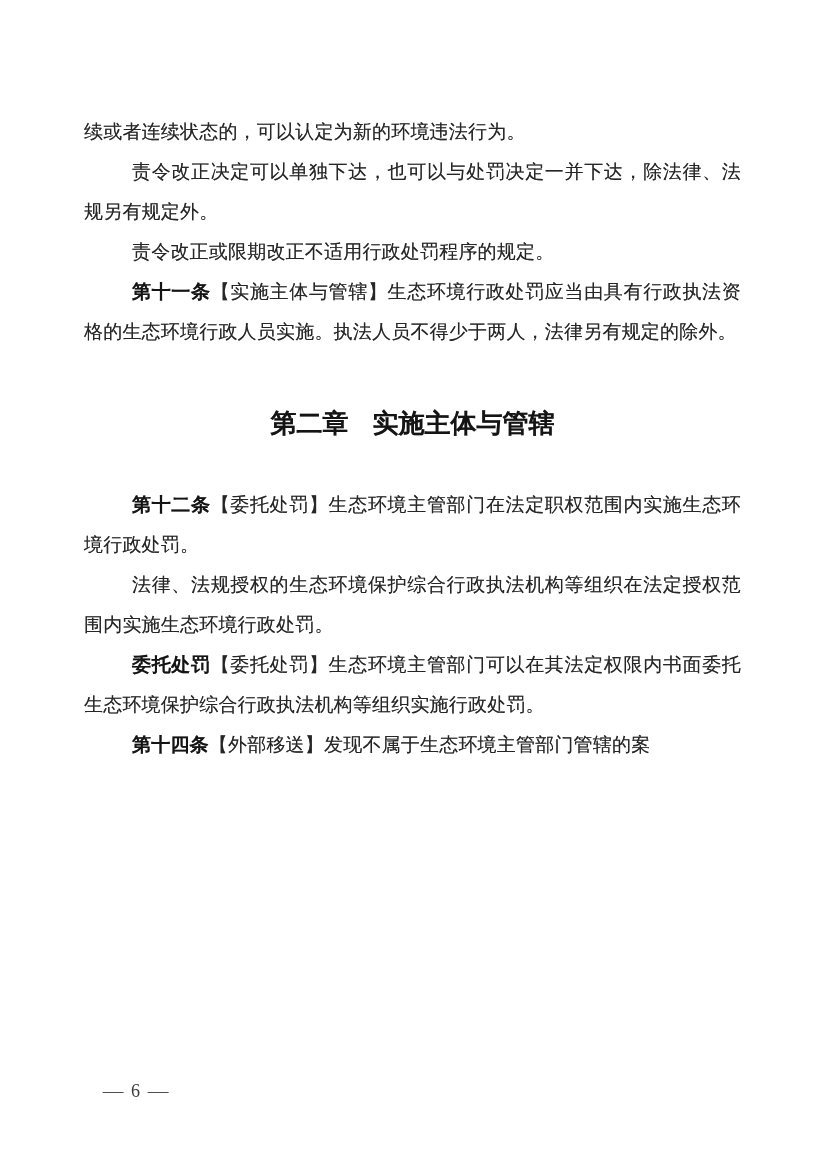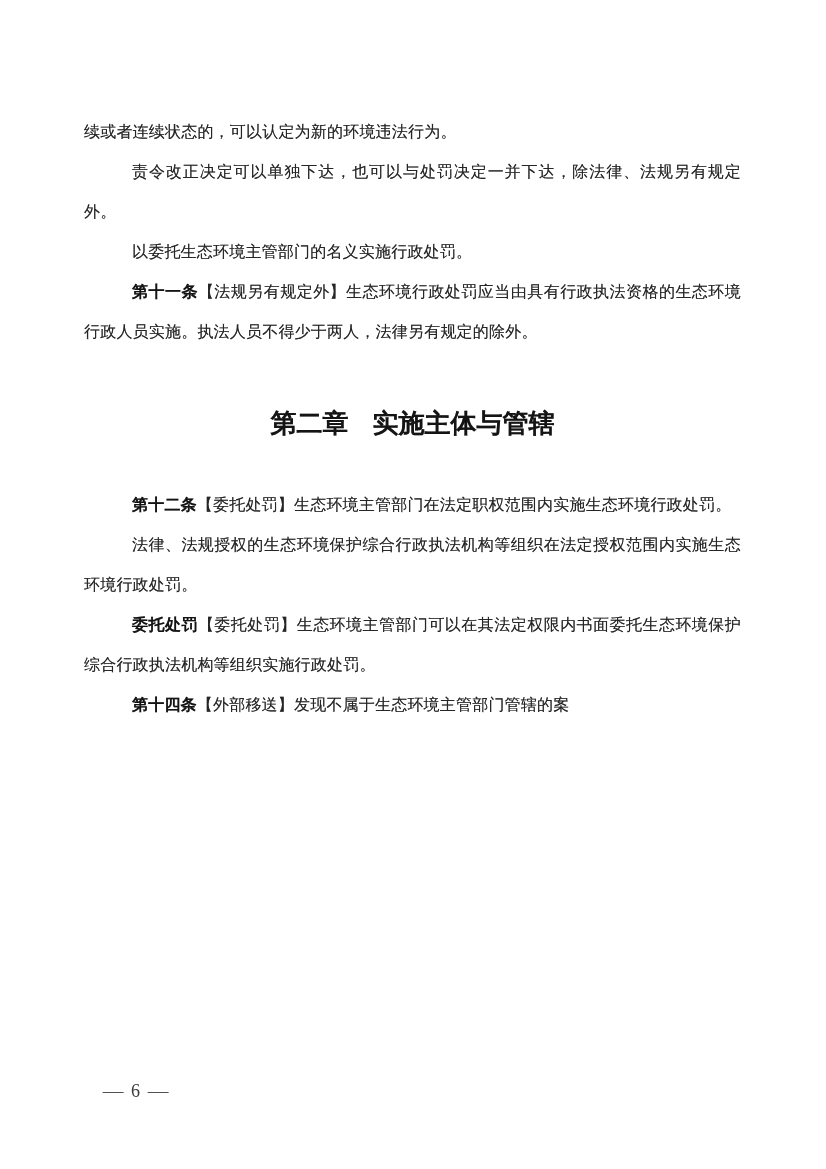--- a/index.html
+++ b/index.html
@@ -17,21 +17,21 @@
     color: #262626;
   }
   .content {
     position: absolute;
     left: 84px;
     top: 112px;
     width: 657px;
   }
   .para {
     margin: 0;
-    font-size: 16px;
+    font-size: 19px;
     line-height: 40px;
     text-align: justify;
     text-justify: inter-character;
     letter-spacing: 0.2px;
     text-shadow: 0 0 0.4px rgba(40,40,40,0.55);
   }
   .para.indent {
     text-indent: 48px;
   }
   .lead {
@@ -72,23 +72,23 @@
 </head>
 <body>
 
 <div class="page">
   <div class="content">
 
     <p class="para"><span>续或者连续状态的，可以认定为新的环境违法行为。</span></p>
 
     <p class="para indent"><span>责令改正决定可以单独下达，也可以与处罚决定一并下达，除法律、法规另有规定外。</span></p>
 
-    <p class="para indent"><span>以委托生态环境主管部门的名义实施行政处罚。</span></p>
+    <p class="para indent"><span>责令改正或限期改正不适用行政处罚程序的规定。</span></p>
 
-    <p class="para indent"><span class="lead">第十一条</span><span>【法规另有规定外】</span><span>生态环境行政处罚应当由具有行政执法资格的生态环境行政人员实施。执法人员不得少于两人，法律另有规定的除外。</span></p>
+    <p class="para indent"><span class="lead">第十一条</span><span>【实施主体与管辖】</span><span>生态环境行政处罚应当由具有行政执法资格的生态环境行政人员实施。执法人员不得少于两人，法律另有规定的除外。</span></p>
 
     <h2 class="chapter"><span>第二章</span><span class="chapter-title">实施主体与管辖</span></h2>
 
     <p class="para indent"><span class="lead">第十二条</span><span>【委托处罚】</span><span>生态环境主管部门在法定职权范围内实施生态环境行政处罚。</span></p>
 
     <p class="para indent"><span>法律、法规授权的生态环境保护综合行政执法机构等组织在法定授权范围内实施生态环境行政处罚。</span></p>
 
     <p class="para indent"><span class="lead">委托处罚</span><span>【委托处罚】</span><span>生态环境主管部门可以在其法定权限内书面委托生态环境保护综合行政执法机构等组织实施行政处罚。</span></p>
 
 

